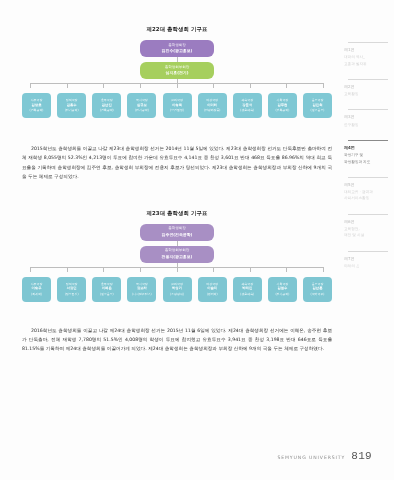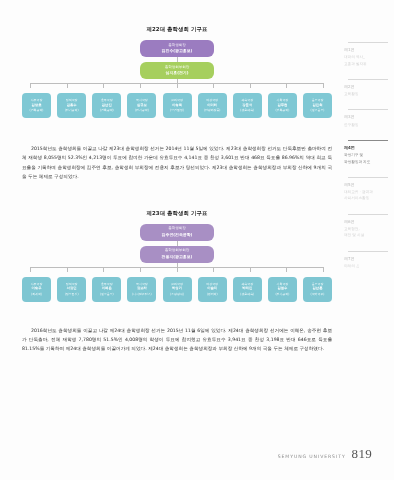--- a/index.html
+++ b/index.html
@@ -158,23 +158,23 @@
     display: flex;
     align-items: baseline;
     gap: 6px;
   }
   .footer-brand {
     font-size: 4.6px;
     letter-spacing: 0.9px;
     color: #8c8c8c;
   }
   .footer-page {
-    font-size: 13px;
+    font-size: 11px;
     color: #555555;
-    font-family: Liberation Serif, serif;
+    font-family: Liberation Mono, monospace;
     letter-spacing: 0.3px;
   }
 </style>
 </head>
 <body>
 
 <div class="page">
 
   <div class="content">
 

